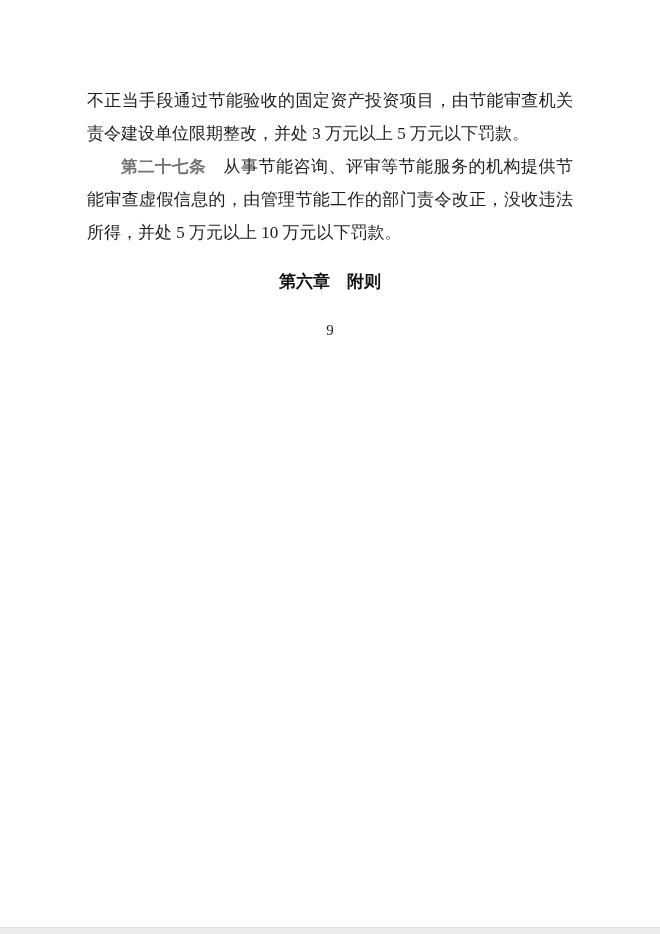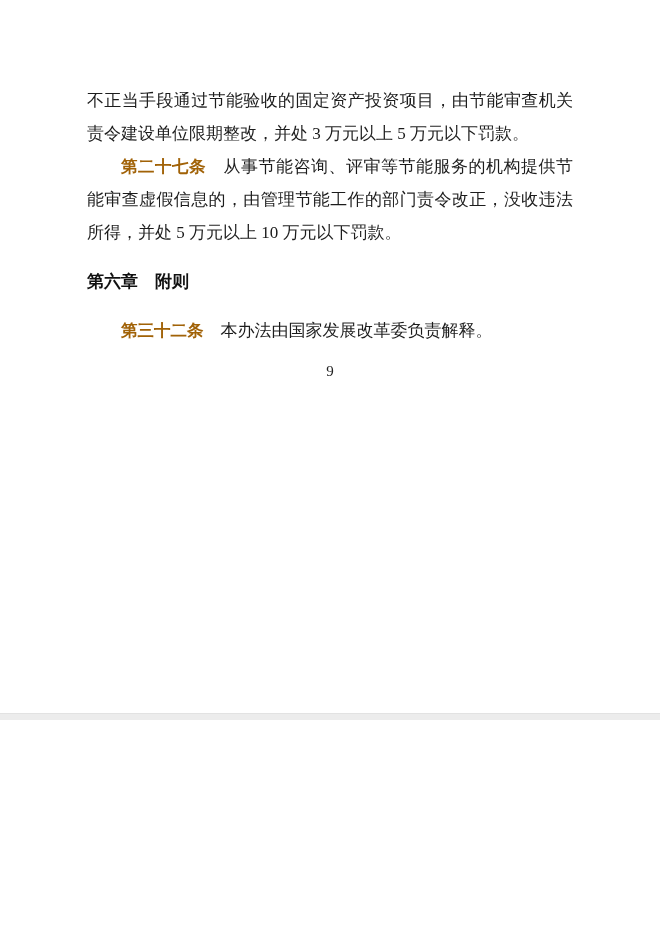--- a/index.html
+++ b/index.html
@@ -3,21 +3,21 @@
 <meta charset="utf-8">
 <style>
   html, body {
     margin: 0;
     padding: 0;
     background: #ffffff;
   }
   .page {
     position: relative;
     width: 660px;
-    height: 720px;
+    height: 934px;
     background: #ffffff;
     overflow: hidden;
   }
   .content {
     position: absolute;
     top: 84px;
     left: 87px;
     width: 486px;
     font-family: "Liberation Serif", "DejaVu Serif", serif;
     font-size: 17px;
@@ -27,27 +27,27 @@
   }
   .para {
     margin: 0;
     text-indent: 2em;
   }
   .para.first {
     text-indent: 0;
   }
   .term {
     font-weight: bold;
-    color: #a16207;
+    color: #737373;
     font-family: Liberation Serif, serif;
     font-size: 16.5px;
   }
   .chapter {
     margin: 16px 0;
-    text-align: left;
+    text-align: center;
     text-indent: 0;
     font-weight: bold;
     color: #111;
     font-family: "Liberation Sans", "DejaVu Sans", sans-serif;
     font-size: 17px;
     line-height: 33px;
   }
   .pageno {
     margin-top: 8px;
     text-align: center;
@@ -76,20 +76,19 @@
     <p class="para first"><span>不正当手段通过节能验收的固定资产投资项目，由节能审查机关责令建设单位限期整改，并处 3 万元以上 5 万元以下罚款。</span></p>
 
     <p class="para"><b class="term">第二十七条</b><span>　从事节能咨询、评审等节能服务的机构提供节能审查虚假信息的，由管理节能工作的部门责令改正，没收违法所得，并处 5 万元以上 10 万元以下罚款。</span></p>
 
 
 
 
     <h2 class="chapter">第六章　附则</h2>
 
 
-    <p class="para"><b class="term">第三十二条</b><span>　本办法由国家发展改革委负责解释。</span></p>
 
 
     <div class="pageno">9</div>
   </div>
 
   <div class="bottom-bar"></div>
 </div>
 
 </body></html>

